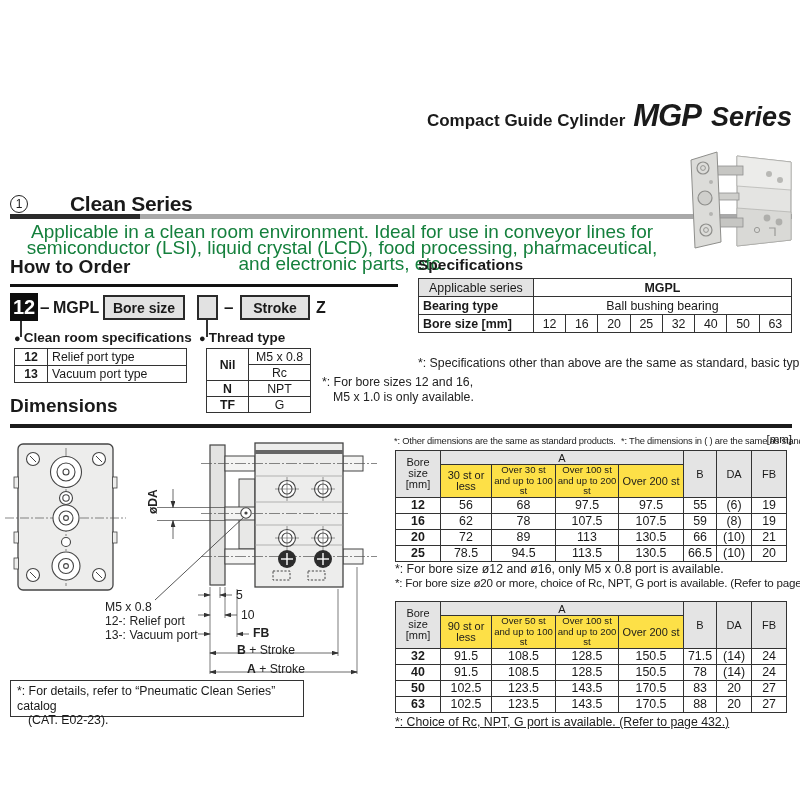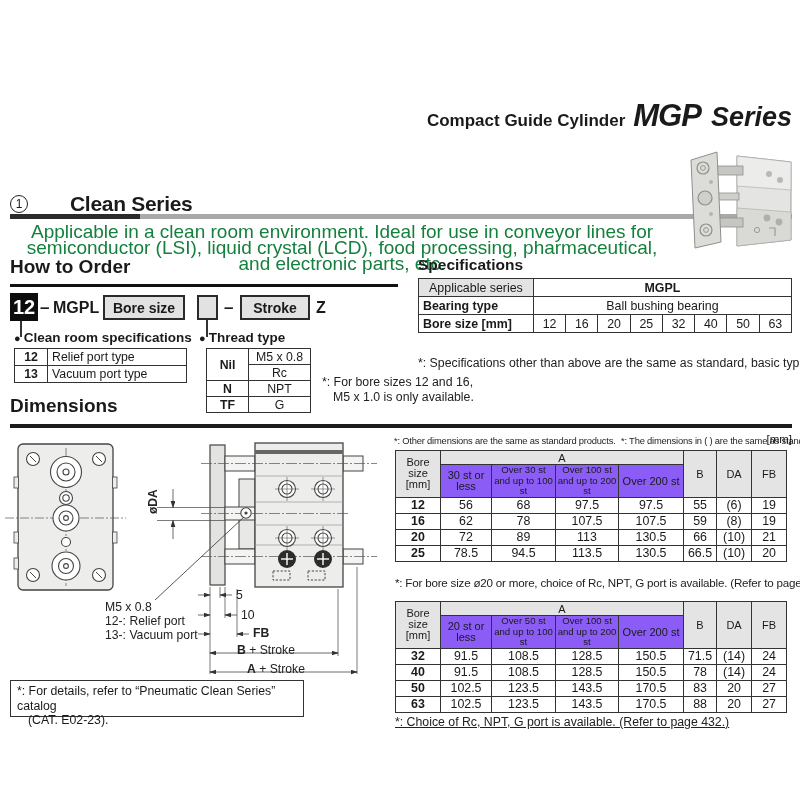--- a/index.html
+++ b/index.html
@@ -63,21 +63,21 @@
   
   .dim-title { position:absolute; left:10px; top:395px; font-size:19px; font-weight:bold; }
   .dim-rule { position:absolute; left:10px; top:424px; width:782px; height:4px; background:#1c1c1c; }
 
   .dim-note-top { position:absolute; left:394px; top:435px; width:362px; font-size:9.4px; color:#222; white-space:nowrap; letter-spacing:-0.2px; }
   .dim-unit { position:absolute; right:8px; top:433px; font-size:11.5px; }
 
   .dim-tbl { position:absolute; left:395px; width:391px; border:1.5px solid #222; }
   .dim-tbl td { background:#fff; text-align:center; padding:0 1px; font-size:12.4px; }
   .dim-tbl tr.h1 td { background:#e4e4e4; height:14px; font-size:11px; font-weight:normal; }
-  .dim-tbl tr.h2 td { background:#8b5cf6; height:30px; font-size:9.6px; line-height:10.5px; font-weight:normal; }
+  .dim-tbl tr.h2 td { background:#fde047; height:30px; font-size:9.6px; line-height:10.5px; font-weight:normal; }
   .dim-tbl tr.h2 td.lg { font-size:11px; }
   .dim-tbl tr.d td { height:16px; }
   .dim-tbl .hb { font-weight:bold; font-size:13px; }
   .dim-tbl .bore2 { line-height:11px; font-size:11px; }
 
   .notebox { position:absolute; left:10px; top:680px; width:294px; height:37px; border:1.3px solid #333;
              background:#fff; font-size:12.3px; line-height:14.5px; padding:3px 6px; }
 
   
   .dwg-label { position:absolute; font-size:12.2px; color:#222; white-space:nowrap; }
@@ -440,20 +440,21 @@
       <td>78.5</td>
       <td>94.5</td>
       <td>113.5</td>
       <td>130.5</td>
       <td>66.5</td>
       <td>(10)</td>
       <td>20</td>
     </tr>
   </tbody>
     </table>
+  <div class="note" style="left:395px; top:562px;">*: For bore size ø12 and ø16, only M5 x 0.8 port is available.</div>
   <div class="note" style="left:395px; top:576px; font-size:11.6px; letter-spacing:-0.2px;">*: For bore size ø20 or more, choice of Rc, NPT, G port is available. (Refer to page 432.)</div>
 
   <table class="dim-tbl" style="top:601px;">
     <colgroup>
       <col style="width:45px">
         <col style="width:51px">
         <col style="width:64px">
         <col style="width:63px">
       <col style="width:65px">
         <col style="width:33px">
@@ -465,21 +466,21 @@
       <td rowspan="2" class="bore2">
         <div>Bore size</div>
         <div>[mm]</div>
       </td>
       <td colspan="4" class="hb">A</td>
       <td rowspan="2" class="hb">B</td>
       <td rowspan="2" class="hb">DA</td>
       <td rowspan="2" class="hb">FB</td>
     </tr>
     <tr class="h2">
-      <td class="lg">20 st or less</td>
+      <td class="lg">90 st or less</td>
       <td>Over 50 st and up to 100 st</td>
       <td>Over 100 st and up to 200 st</td>
       <td class="lg">Over 200 st</td>
     </tr>
     <tr class="d">
       <td class="b">32</td>
       <td>91.5</td>
       <td>108.5</td>
       <td>128.5</td>
       <td>150.5</td>

